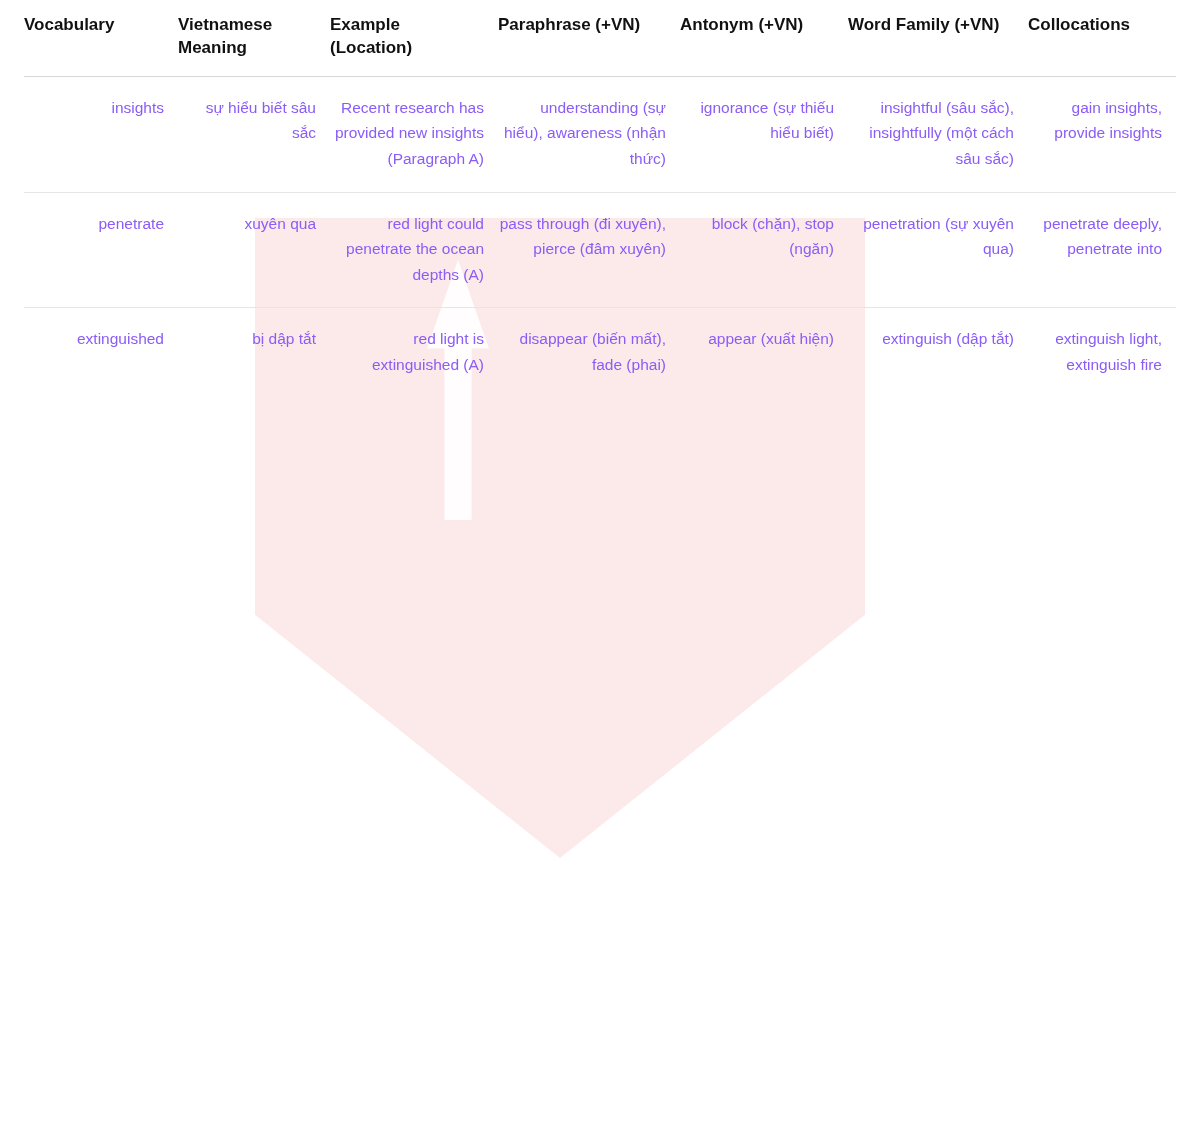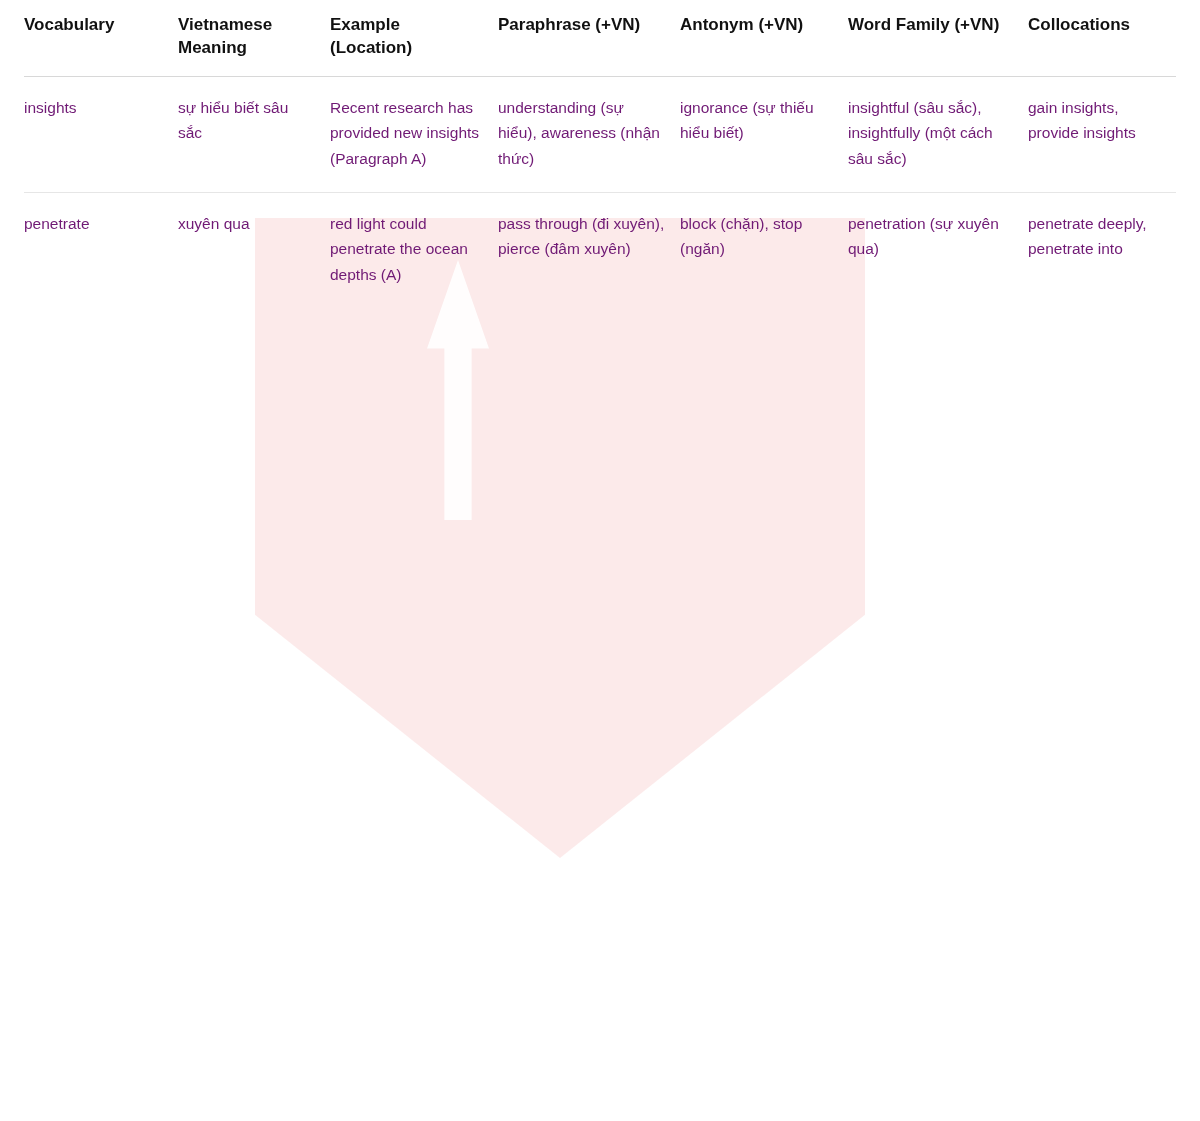--- a/index.html
+++ b/index.html
@@ -77,25 +77,25 @@
     text-align: left;
     vertical-align: top;
     font-size: 17px;
     font-weight: 700;
     color: #111;
     padding: 14px 14px 16px 0;
     line-height: 1.35;
     border-bottom: 1.5px solid #d8d8d8;
   }
   table.vocab td {
-    text-align: left;
+    text-align: right;
     vertical-align: top;
     font-size: 15.5px;
     font-weight: 400;
-    color: #701a75;
+    color: #8b5cf6;
     padding: 18px 14px 20px 0;
     line-height: 1.65;
     border-bottom: 1px solid #e6e6e6;
     background: transparent;
   }
   table.vocab tr:last-child td { border-bottom: none; }
 
   col.c0 { width: 154px; }
   col.c1 { width: 152px; }
   col.c2 { width: 168px; }
@@ -146,15 +146,24 @@
       </tr>
       <tr>
         <td>penetrate</td>
         <td>xuyên qua</td>
         <td>red light could penetrate the ocean depths (A)</td>
         <td>pass through (đi xuyên), pierce (đâm xuyên)</td>
         <td>block (chặn), stop (ngăn)</td>
         <td>penetration (sự xuyên qua)</td>
         <td>penetrate deeply, penetrate into</td>
       </tr>
+      <tr>
+        <td>extinguished</td>
+        <td>bị dập tắt</td>
+        <td>red light is extinguished (A)</td>
+        <td>disappear (biến mất), fade (phai)</td>
+        <td>appear (xuất hiện)</td>
+        <td>extinguish (dập tắt)</td>
+        <td>extinguish light, extinguish fire</td>
+      </tr>
     </tbody>
   </table>
 </div>
 
 </body></html>

